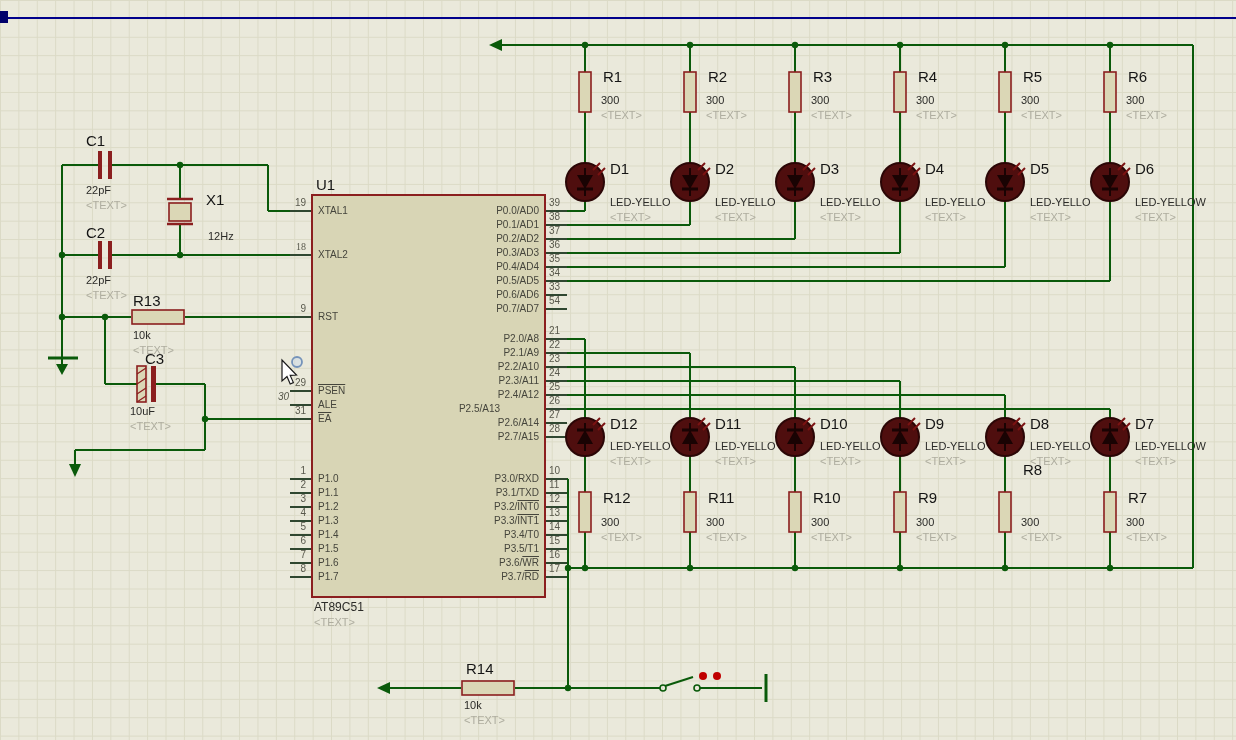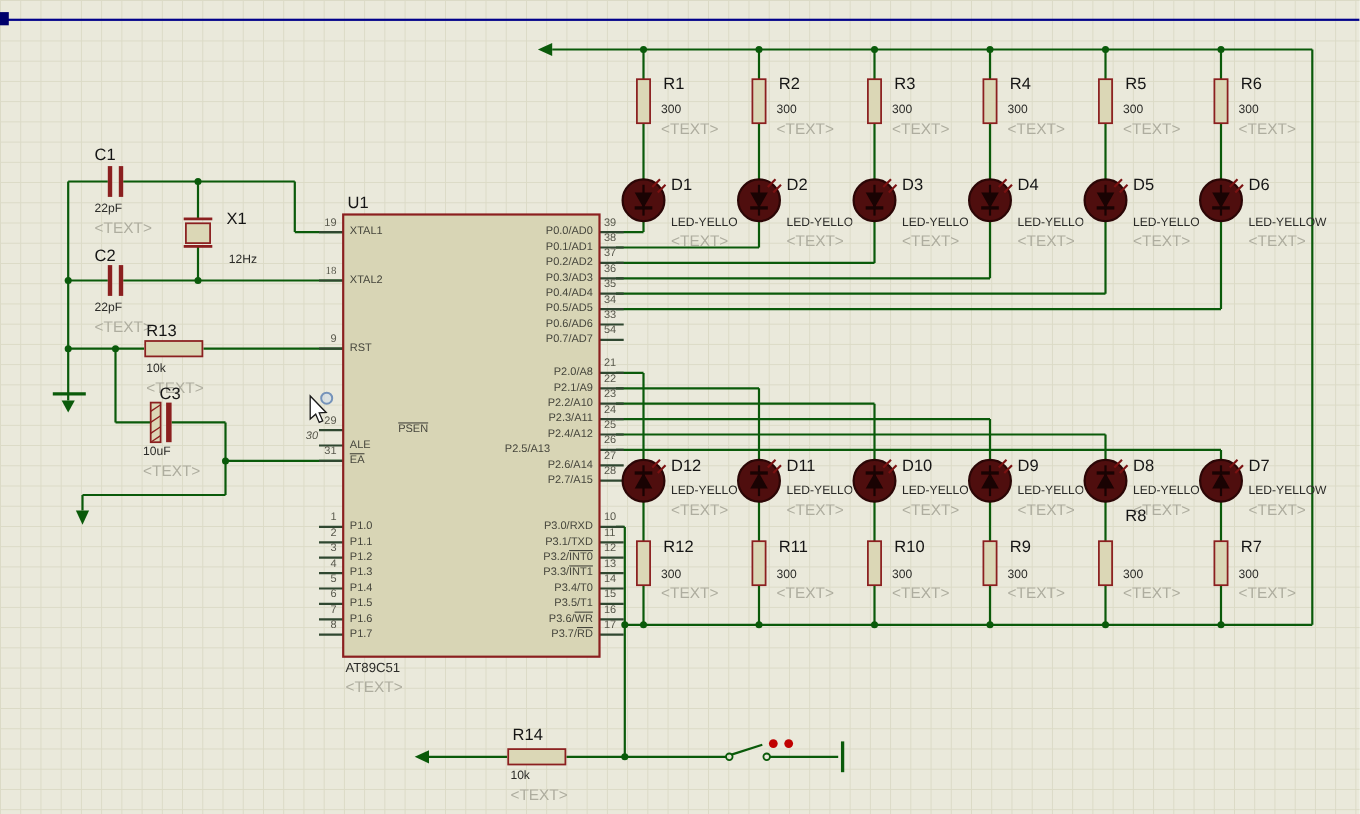--- a/index.html
+++ b/index.html
@@ -12,21 +12,21 @@
     background-size:18.4px 18.4px;
     font-family:"Liberation Sans", sans-serif;
   }
   #schem{position:absolute;left:0;top:0;z-index:2;}
   #labels{position:absolute;left:0;top:0;width:100%;height:100%;z-index:3;pointer-events:none;}
   #cursorlayer{position:absolute;z-index:9;}
   .lbl{position:absolute;white-space:nowrap;line-height:1.15;}
   .ref{font-size:15px;color:#151515;}
   .val{font-size:11px;color:#2b2b28;}
   .ph{font-size:11px;color:#AEterra;}
-  .ph{font-size:14px;color:#AEAD9F;}
+  .ph{font-size:11px;color:#AEAD9F;}
   .pin-name{font-size:10px;color:#45453c;}
   .pin-num{font-size:10px;color:#58584c;}
   .ov{text-decoration:overline;}
   .topline{position:absolute;left:0;top:17px;width:1236px;height:2px;background:#00008B;}
   .topcorner{position:absolute;left:0;top:11px;width:8px;height:12px;background:#00006B;}
   .comp{fill:#DBD7B6;stroke:#8B1F1F;stroke-width:1.6;}
   .comp2{fill:#D8D5B5;stroke:#8B1F1F;stroke-width:2;}
 </style>
 </head>
 <body>
@@ -348,21 +348,21 @@
       <div class="lbl ref" style="left: 1128px; top: 489px;">R7</div>
       <div class="lbl val" style="left: 1126px; top: 516px;">300</div>
       <div class="lbl ph" style="left: 1126px; top: 531px;">&lt;TEXT&gt;</div>
       <div class="lbl pin-num" style="left: 278px; top: 197px; width: 28px; text-align: right;">19</div>
       <div class="lbl pin-name" style="left: 318px; top: 205px;"><span>XTAL1</span></div>
       <div class="lbl pin-num" style="left: 278px; top: 241px; width: 28px; text-align: right; font-family: Liberation Serif, serif;">18</div>
       <div class="lbl pin-name" style="left: 318px; top: 249px;"><span>XTAL2</span></div>
       <div class="lbl pin-num" style="left: 278px; top: 303px; width: 28px; text-align: right;">9</div>
       <div class="lbl pin-name" style="left: 318px; top: 311px;"><span>RST</span></div>
       <div class="lbl pin-num" style="left: 278px; top: 377px; width: 28px; text-align: right;">29</div>
-      <div class="lbl pin-name" style="left: 318px; top: 385px; margin-left: 44px;"><span class="ov">PSEN</span></div>
+      <div class="lbl pin-name" style="left: 318px; top: 385px;"><span class="ov">PSEN</span></div>
       <div class="lbl pin-num" style="left: 278px; top: 391px; width: 28px; text-align: left; font-style: italic;">30</div>
       <div class="lbl pin-name" style="left: 318px; top: 399px;"><span>ALE</span></div>
       <div class="lbl pin-num" style="left: 278px; top: 405px; width: 28px; text-align: right;">31</div>
       <div class="lbl pin-name" style="left: 318px; top: 413px;"><span class="ov">EA</span></div>
       <div class="lbl pin-num" style="left: 278px; top: 465px; width: 28px; text-align: right;">1</div>
       <div class="lbl pin-name" style="left: 318px; top: 473px;"><span>P1.0</span></div>
       <div class="lbl pin-num" style="left: 278px; top: 479px; width: 28px; text-align: right;">2</div>
       <div class="lbl pin-name" style="left: 318px; top: 487px;"><span>P1.1</span></div>
       <div class="lbl pin-num" style="left: 278px; top: 493px; width: 28px; text-align: right;">3</div>
       <div class="lbl pin-name" style="left: 318px; top: 501px;"><span>P1.2</span></div>

